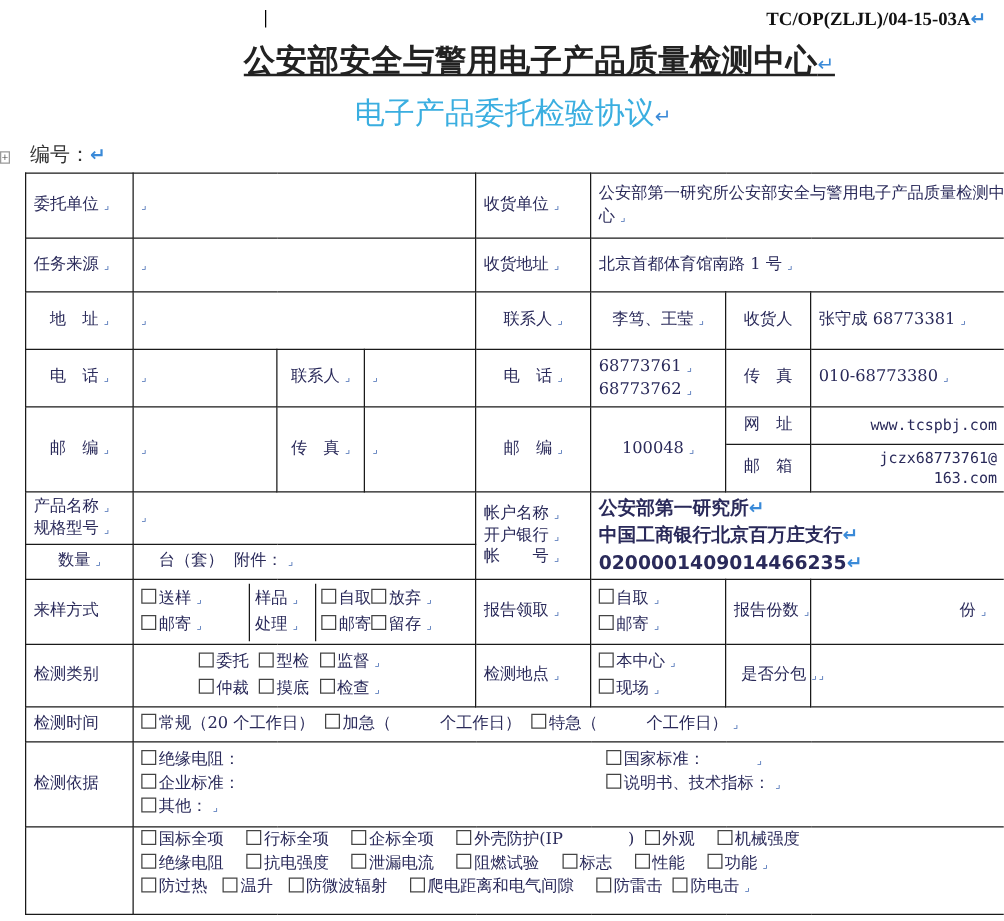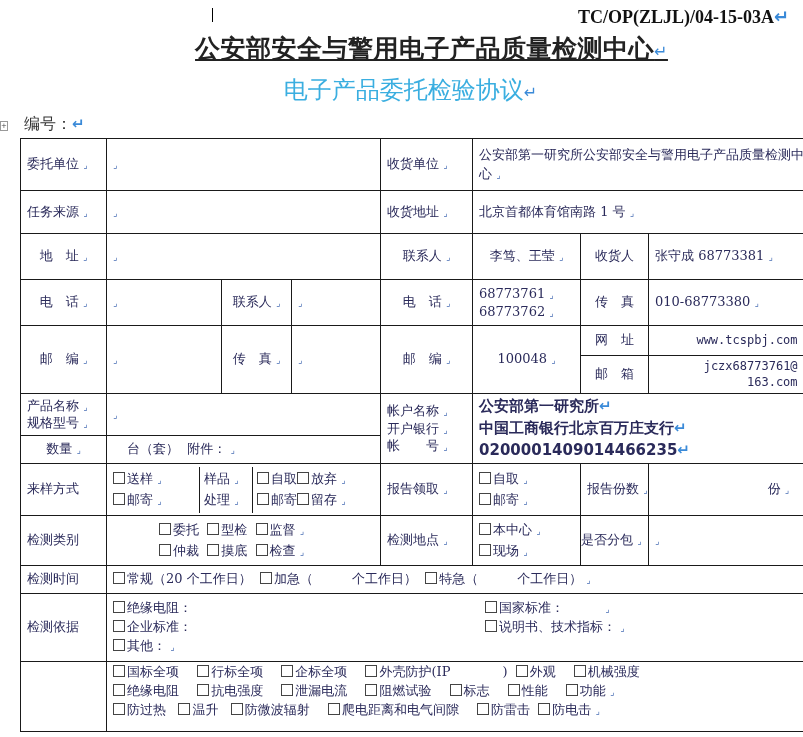--- a/index.html
+++ b/index.html
@@ -1,20 +1,20 @@
 <!DOCTYPE html>
 <html><head>
 <meta charset="utf-8">
 <style>
   html, body { margin: 0; padding: 0; background: #ffffff; }
   body { width: 803px; height: 737px; position: relative; overflow: hidden;
          font-family: "DejaVu Serif", "Liberation Serif", serif; color: #1a1a3a; }
   .cursor { position: absolute; left: 212px; top: 8px; width: 1px; height: 14px; background: #000; }
   .code { position: absolute; right: 14px; top: 6px; font-family: "Liberation Serif", serif;
-          font-weight: bold; font-size: 18px; color: #111; margin-left: 25px; }
+          font-weight: bold; font-size: 15px; color: #111; margin-left: 25px; }
   .ret { color: #3a8ad8; font-family: "DejaVu Sans", sans-serif; font-weight: bold; }
   .ret-sm { color: #4a6fb5; font-size: 9px; font-family: "DejaVu Sans", sans-serif; }
   .title1 { position: absolute; left: 0; right: 0; top: 32px; text-align: center;
             font-family: "DejaVu Sans", sans-serif; font-weight: bold; font-size: 25px; color: #222;
             letter-spacing: 0.5px; padding-left: 60px; text-decoration: underline; }
   .title2 { position: absolute; left: 0; right: 0; top: 74px; text-align: center;
             font-family: "DejaVu Sans", sans-serif; font-size: 24px; color: #3aaee0;
             padding-left: 18px; }
   .anchor { position: absolute; left: 0; top: 121px; width: 6px; height: 8px; border: 1px solid #999;
             font-size: 7px; line-height: 8px; text-align: center; color: #444; background: #fff; }
@@ -175,21 +175,21 @@
       <span><span class="cb"></span><span>监督</span></span> <span class="ret-sm">⌟</span><br>
       <span><span class="cb"></span><span>仲裁</span></span>&nbsp;
       <span><span class="cb"></span><span>摸底</span></span>&nbsp;
       <span><span class="cb"></span><span>检查</span></span> <span class="ret-sm">⌟</span>
     </td>
     <td class="lbl"><span>检测地点</span> <span class="ret-sm">⌟</span></td>
     <td style="line-height:1.6">
       <span><span class="cb"></span><span>本中心</span></span> <span class="ret-sm">⌟</span><br>
       <span><span class="cb"></span><span>现场</span></span> <span class="ret-sm">⌟</span>
     </td>
-    <td class="lbl" style="white-space:nowrap;padding-left:0"><span>是否分包</span> <span class="ret-sm">⌟</span></td>
+    <td class="lbl" style="white-space:nowrap;padding-left:12px"><span>是否分包</span> <span class="ret-sm">⌟</span></td>
     <td><span class="ret-sm">⌟</span></td>
   </tr>
 
   <tr style="height:28px">
     <td class="lbl"><span>检测时间</span></td>
     <td colspan="7">
       <span><span class="cb"></span><span>常规（20 个工作日）</span></span>&nbsp;
       <span><span class="cb"></span><span>加急（　　　个工作日）</span></span>&nbsp;
       <span><span class="cb"></span><span>特急（　　　个工作日）</span></span> <span class="ret-sm">⌟</span>
     </td>

